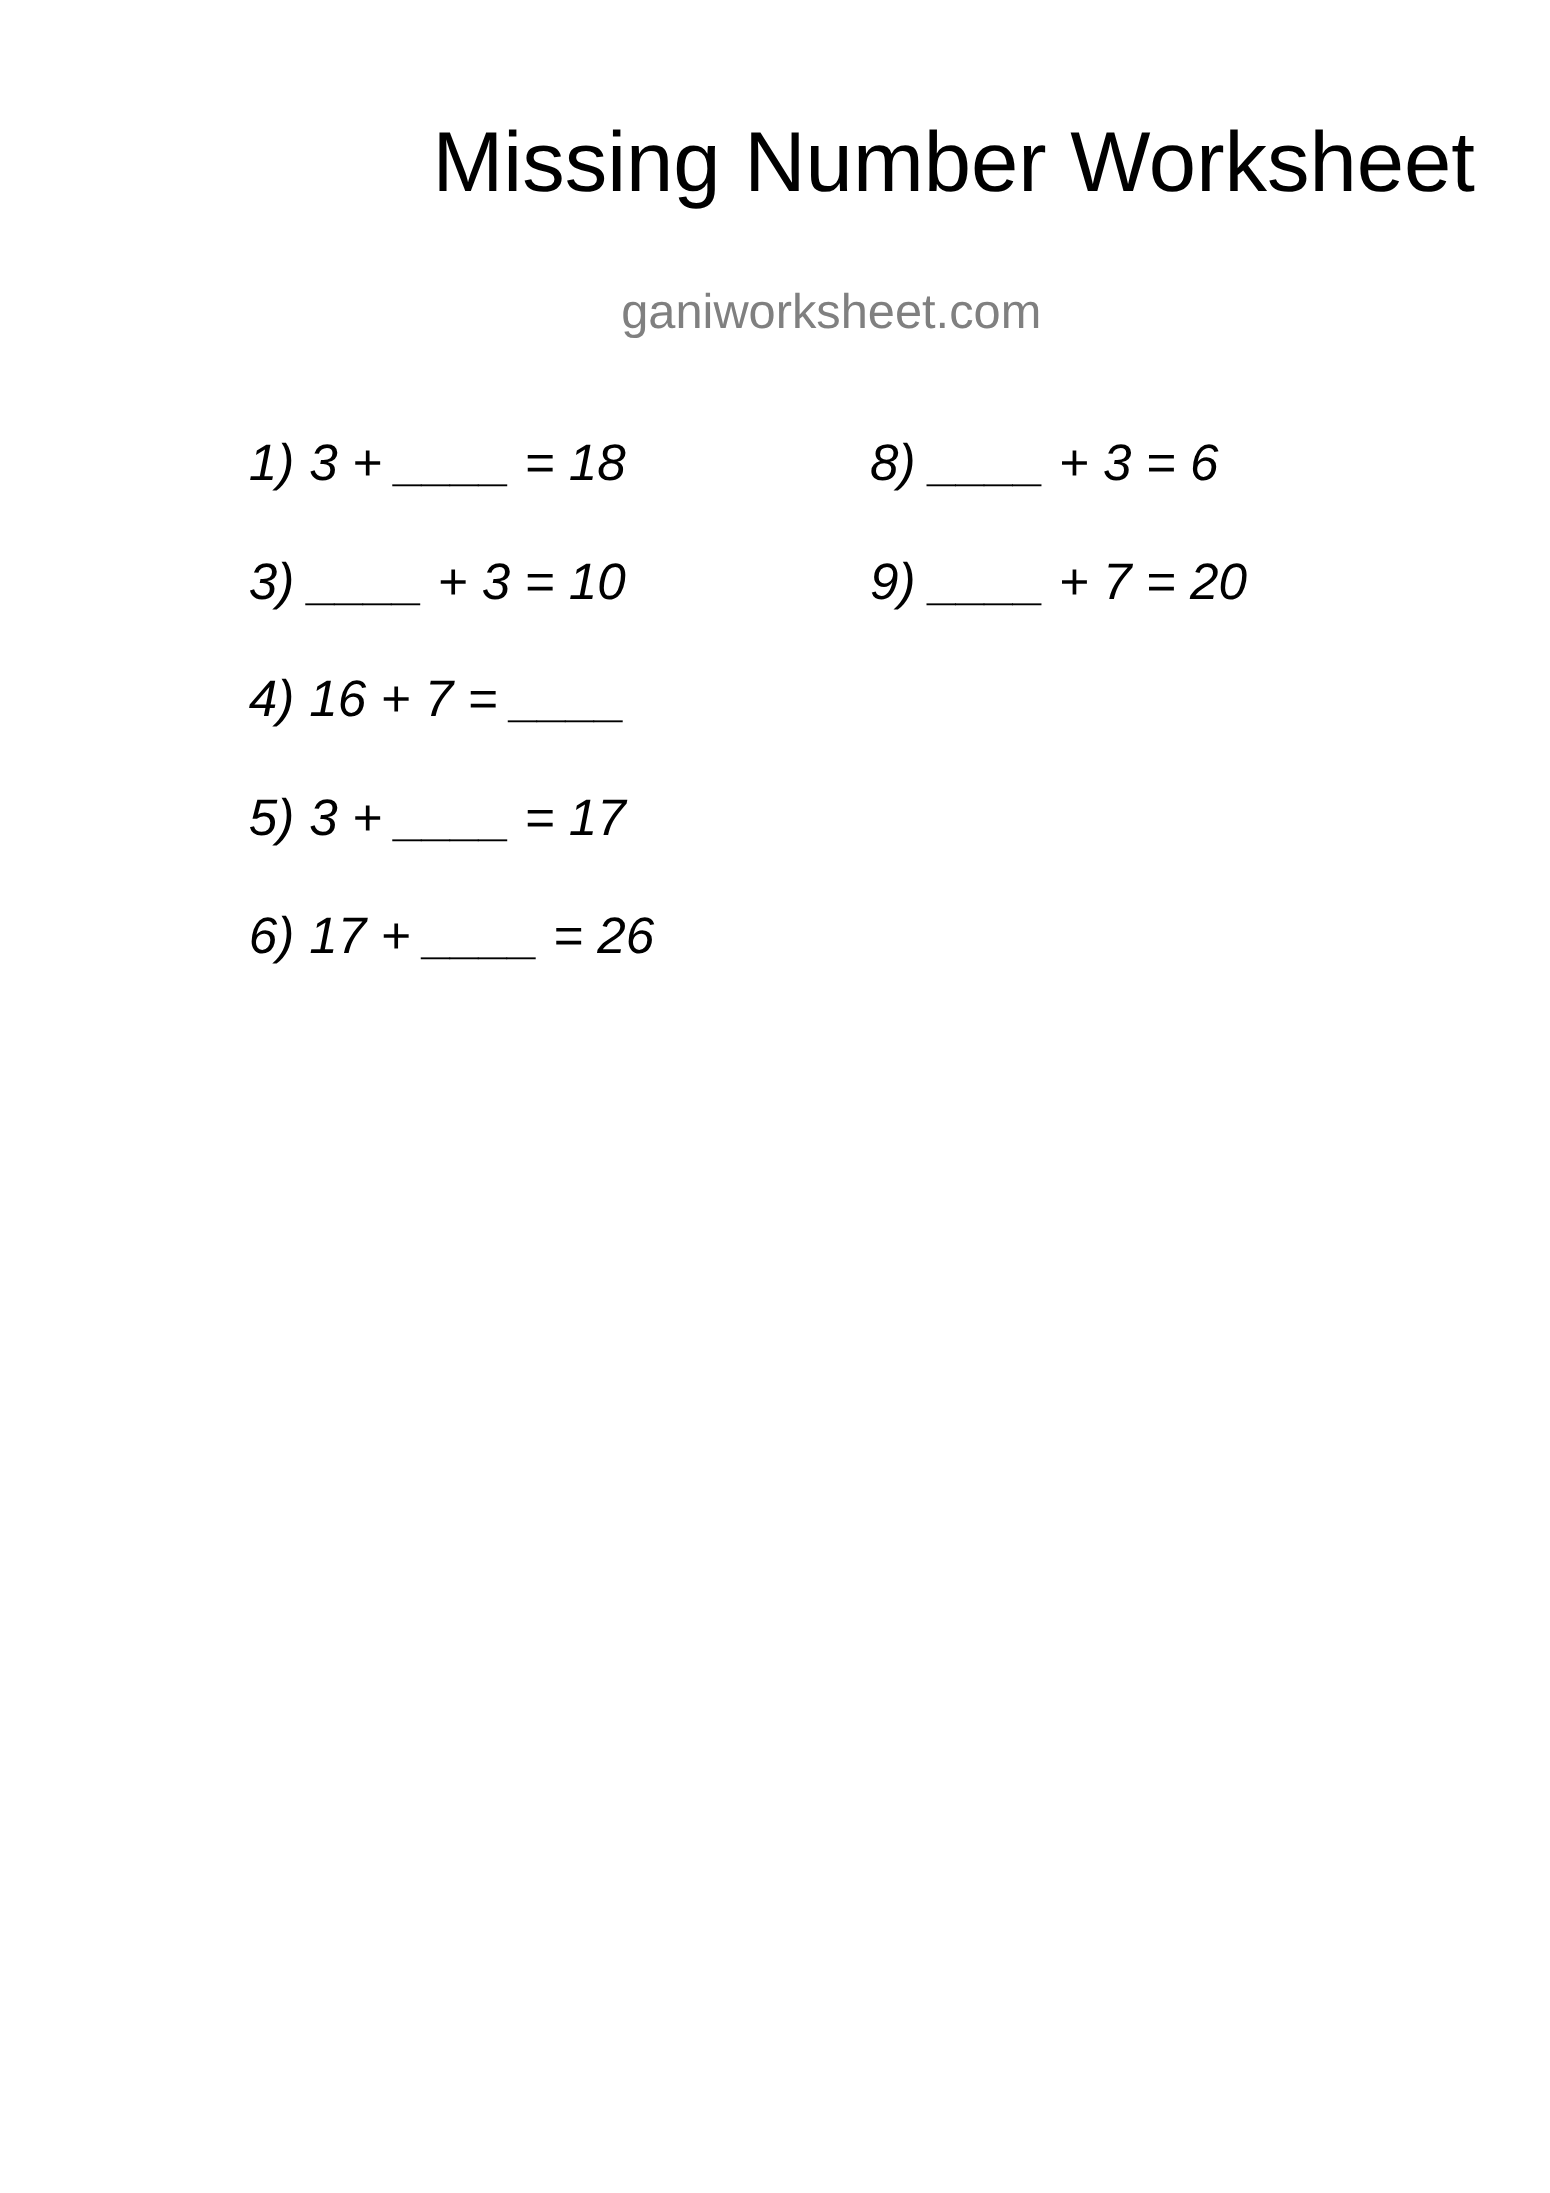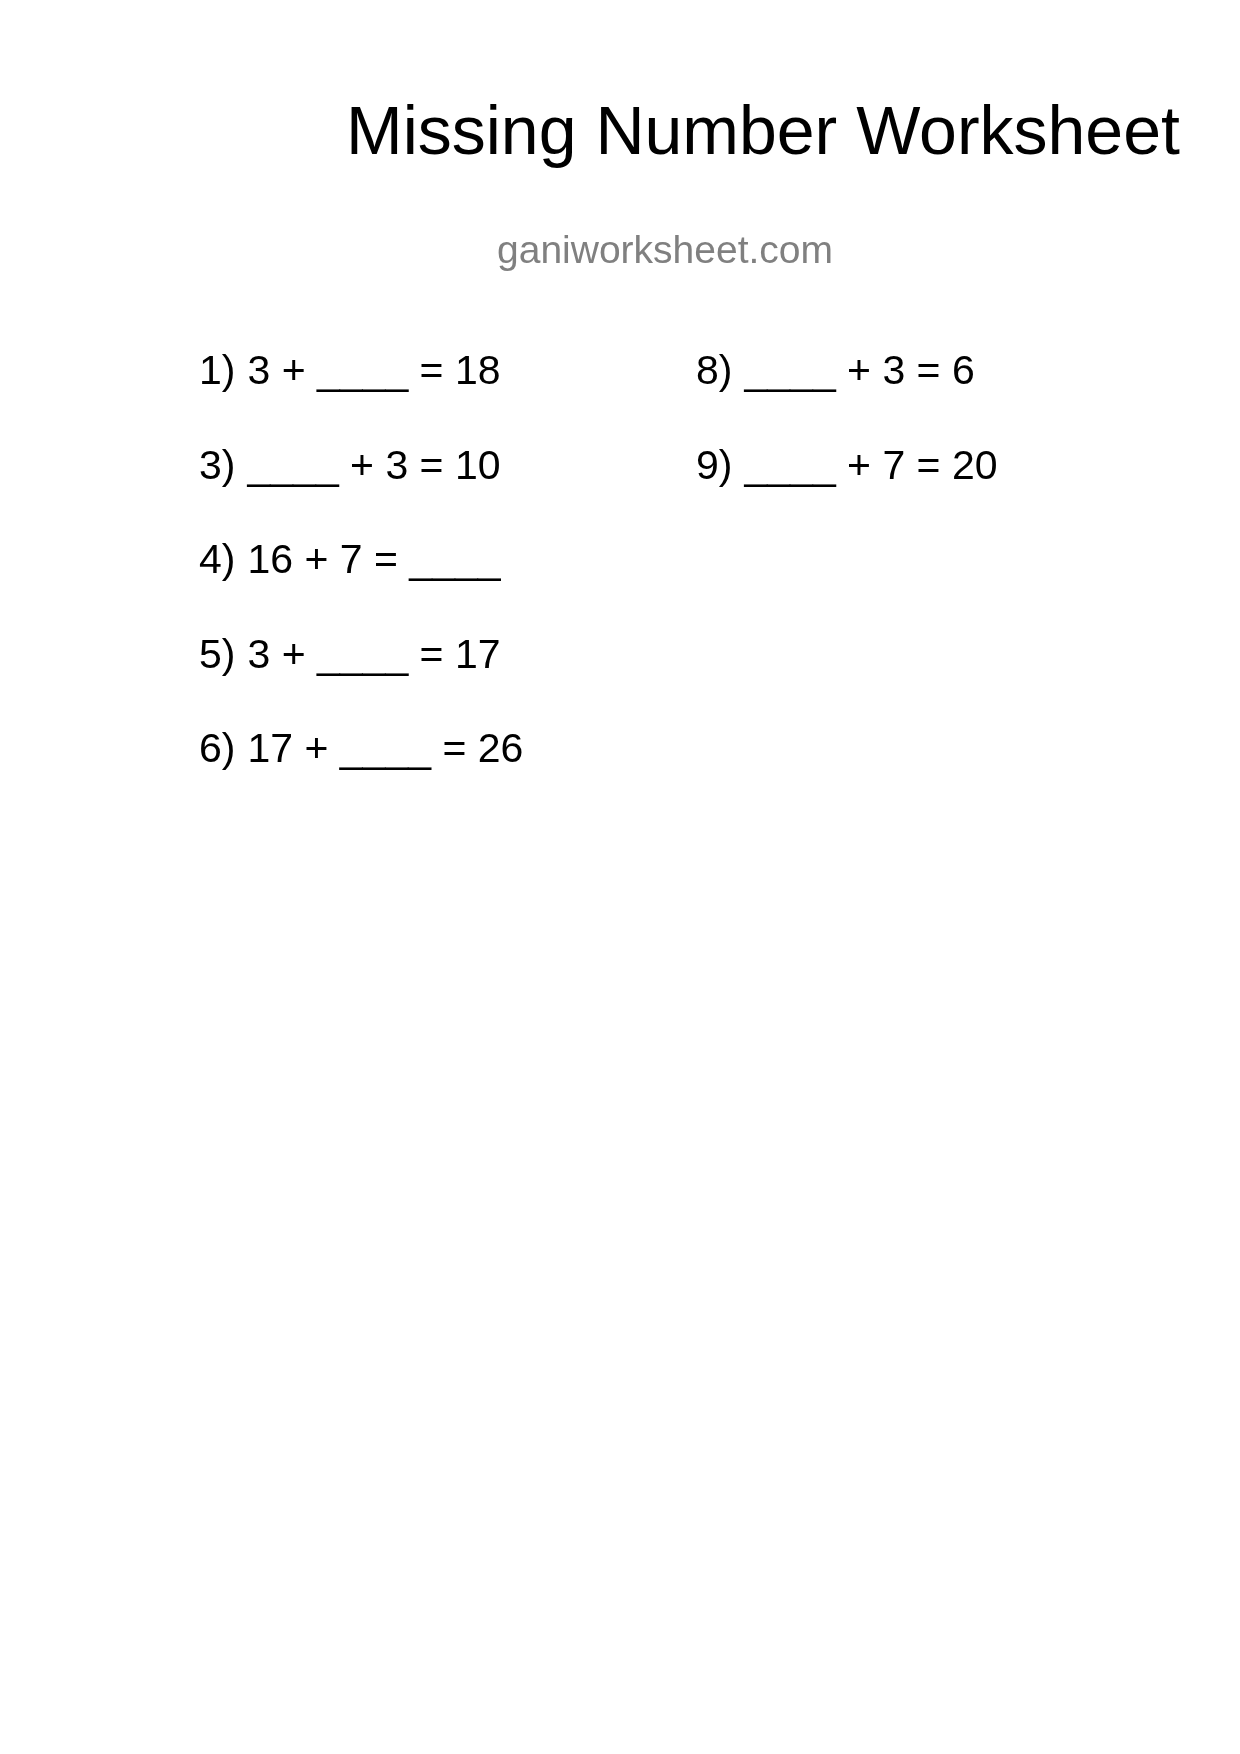--- a/index.html
+++ b/index.html
@@ -31,20 +31,21 @@
       top: 183px;
       font-size: 39px;
       line-height: 1;
       color: #808080;
       white-space: nowrap;
       margin-top: 47px;
     }
     .col {
       position: absolute;
       top: 350px;
+      font-style: italic;
     }
     .col-left { left: 199px; }
     .col-right { left: 696px; }
     .problem {
       height: 94.5px;
       font-size: 41px;
       line-height: 1;
       white-space: nowrap;
     }
     .num { margin-right: 12px; }

